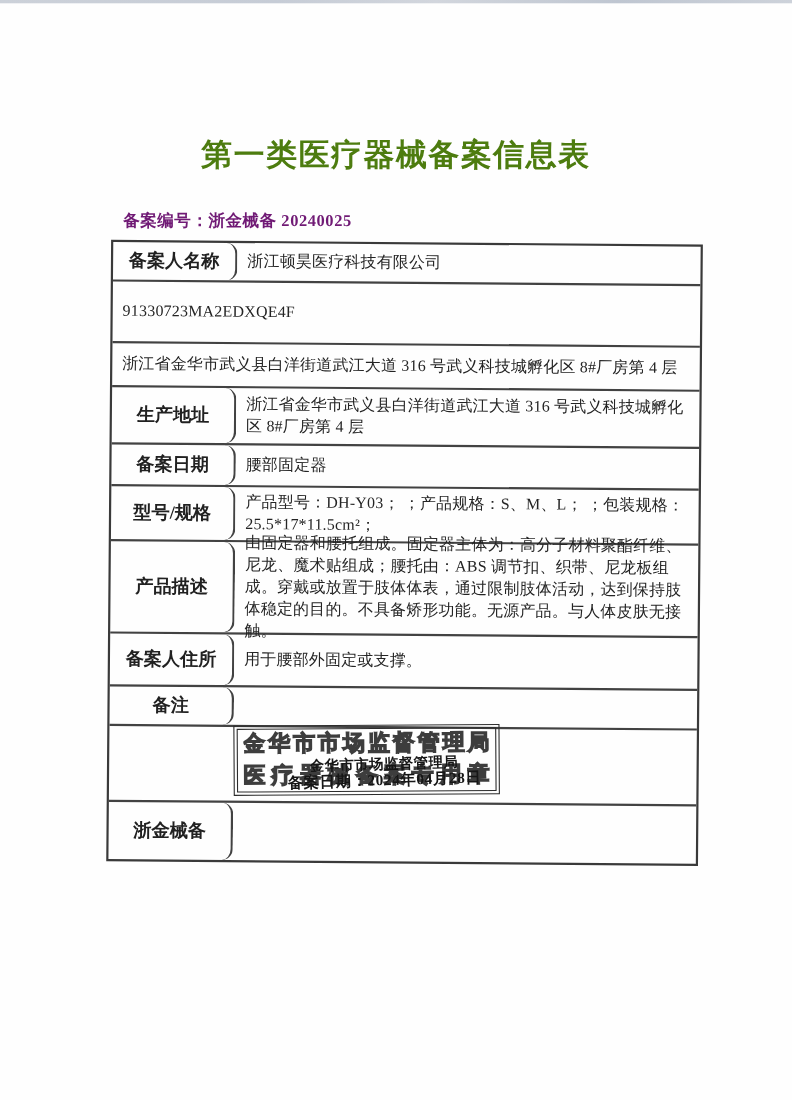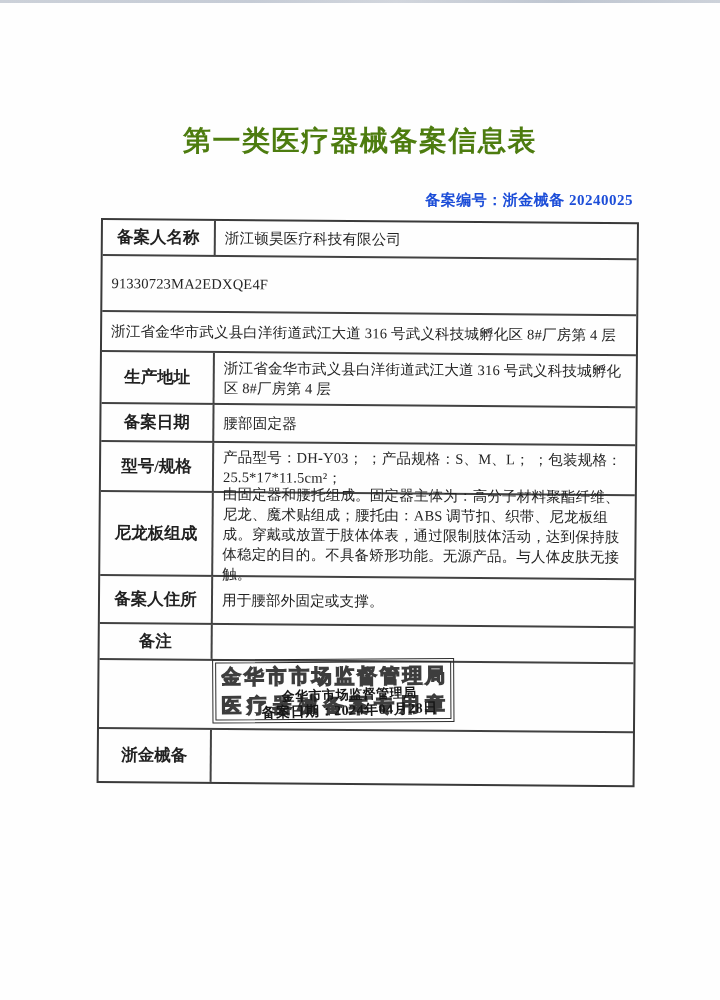--- a/index.html
+++ b/index.html
@@ -13,37 +13,37 @@
     position:absolute;top:0;left:0;width:720px;height:3px;
     background:linear-gradient(90deg,#ccd1d9 0%,#c6ccd6 35%,#d2d6dd 55%,#bfc6d1 78%,#cdd2da 100%);
   }
   .doc-title{
     position:absolute;top:122px;left:0;width:720px;
     text-align:center;
     font-family:"Liberation Sans", sans-serif;
     font-weight:700;font-size:28px;letter-spacing:1.5px;color:#4d7c0f;
   }
   .filing-no{
-    position:absolute;top:191px;left:100px;width:533px;
-    text-align:right;font-weight:700;font-size:15px;color:#1d4ed8;
+    position:absolute;top:191px;left:112px;width:533px;
+    font-weight:700;font-size:15px;color:#701a75;
     letter-spacing:0.5px;
   }
   .form-table{
     position:absolute;left:101px;top:218px;width:534px;
     border:2px solid #3a3a3a;
     transform:rotate(0.45deg);transform-origin:top left;
   }
   .tr{display:flex;box-sizing:border-box;border-bottom:2px solid #424242;}
   .tr:last-child{border-bottom:none;}
   .th{
     flex:0 0 113px;box-sizing:border-box;
     border-right:2px solid #424242;
     display:flex;align-items:center;justify-content:center;
     text-align:center;font-weight:700;font-size:16.5px;line-height:1.32;
-    white-space:pre-line;padding:0 4px;color:#212121;
+    white-space:pre-line;padding:0 4px;color:#212121;border-radius:10px;
   }
   .td{
     flex:1;box-sizing:border-box;position:relative;
     display:flex;flex-direction:column;justify-content:center;
     padding:3px 9px;font-size:14.5px;line-height:20px;
     letter-spacing:0.2px;color:#242424;
   }
   
   .r1{height:36px}.r2{height:56px}.r3{height:40px}.r4{height:52px}
   .r5{height:38px}.r6{height:50px}.r7{height:84px}.r8{height:48px}
@@ -108,21 +108,21 @@
     <div class="th">备案日期</div>
     <div class="td">腰部固定器</div>
   </div>
 
   <div class="tr r6">
     <div class="th">型号/规格</div>
     <div class="td">产品型号：DH-Y03；  ；产品规格：S、M、L；  ；包装规格：25.5*17*11.5cm²；</div>
   </div>
 
   <div class="tr r7">
-    <div class="th">尼龙板组成</div>
+    <div class="th">产品描述</div>
     <div class="td">由固定器和腰托组成。固定器主体为：高分子材料聚酯纤维、尼龙、魔术贴组成；腰托由：ABS 调节扣、织带、尼龙板组成。穿戴或放置于肢体体表，通过限制肢体活动，达到保持肢体稳定的目的。不具备矫形功能。无源产品。与人体皮肤无接触。</div>
   </div>
 
   <div class="tr r8">
     <div class="th">备案人住所</div>
     <div class="td">用于腰部外固定或支撑。</div>
   </div>
 
   <div class="tr r9">
     <div class="th">备注</div>

